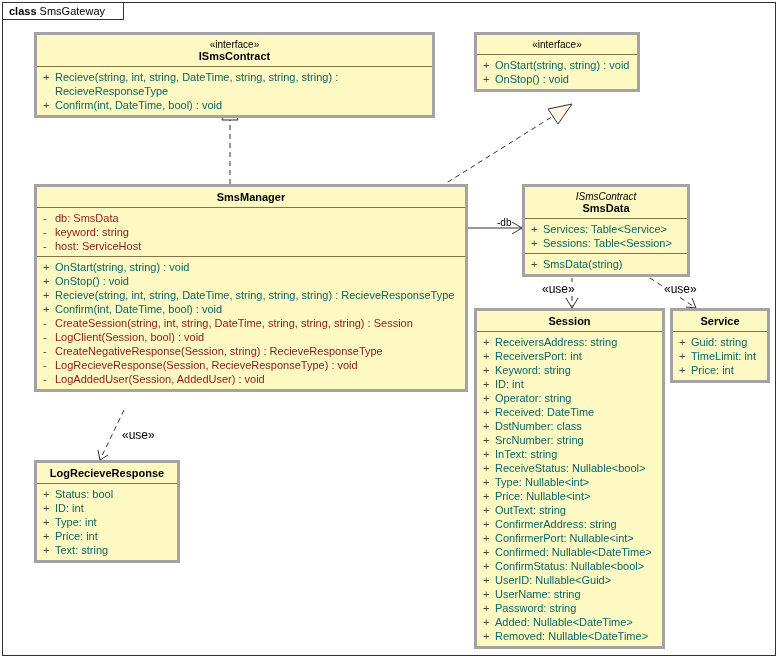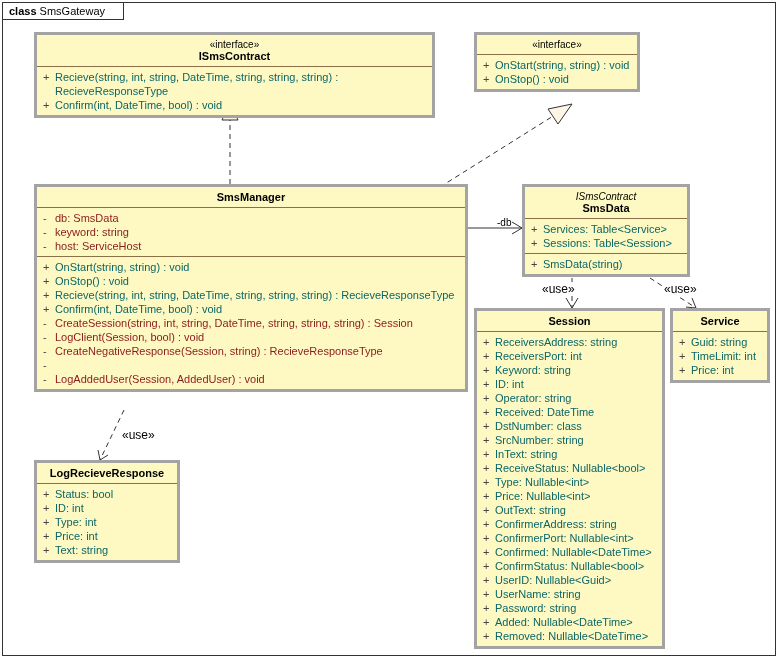--- a/index.html
+++ b/index.html
@@ -136,20 +136,21 @@
       <div class="row">
         <span class="vis">-</span>
         <span class="priv">LogClient(Session, bool) : void</span>
       </div>
       <div class="row">
         <span class="vis">-</span>
         <span class="priv">CreateNegativeResponse(Session, string) : RecieveResponseType</span>
       </div>
       <div class="row">
         <span class="vis">-</span>
+        <span class="priv">LogRecieveResponse(Session, RecieveResponseType) : void</span>
       </div>
       <div class="row">
         <span class="vis">-</span>
         <span class="priv">LogAddedUser(Session, AddedUser) : void</span>
       </div>
     </div>
 </div>
 
 <div class="cls" style="left:522px;top:184px;width:162px;">
   <div class="hdr">

